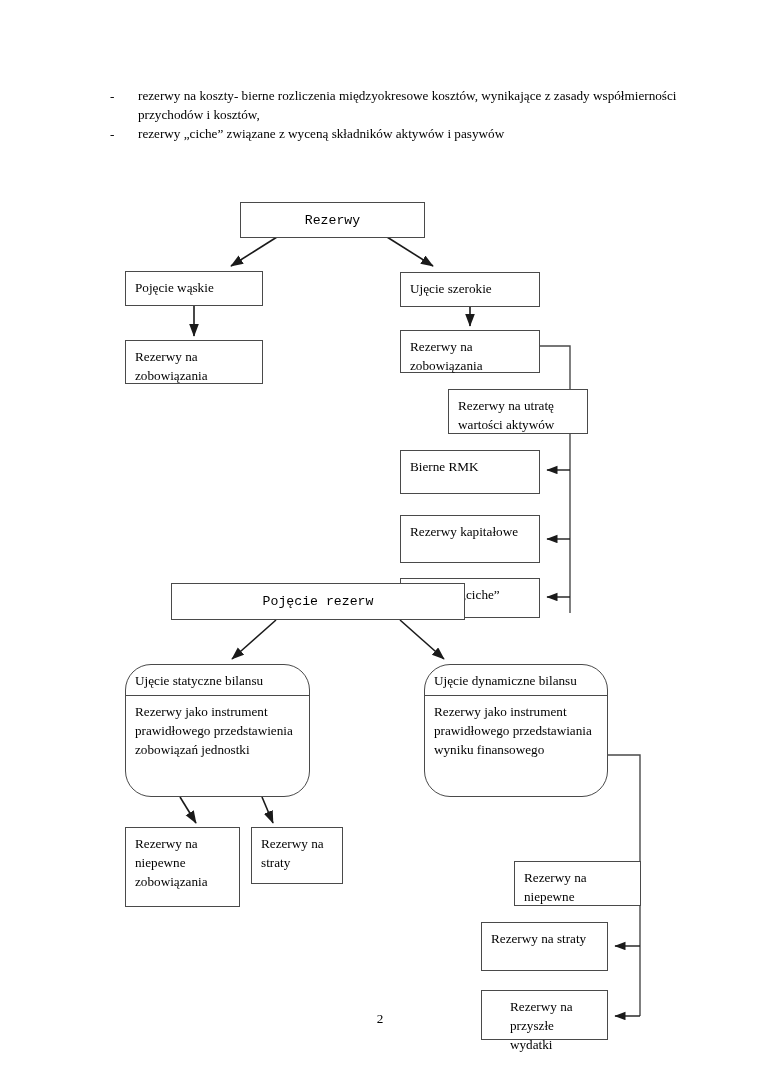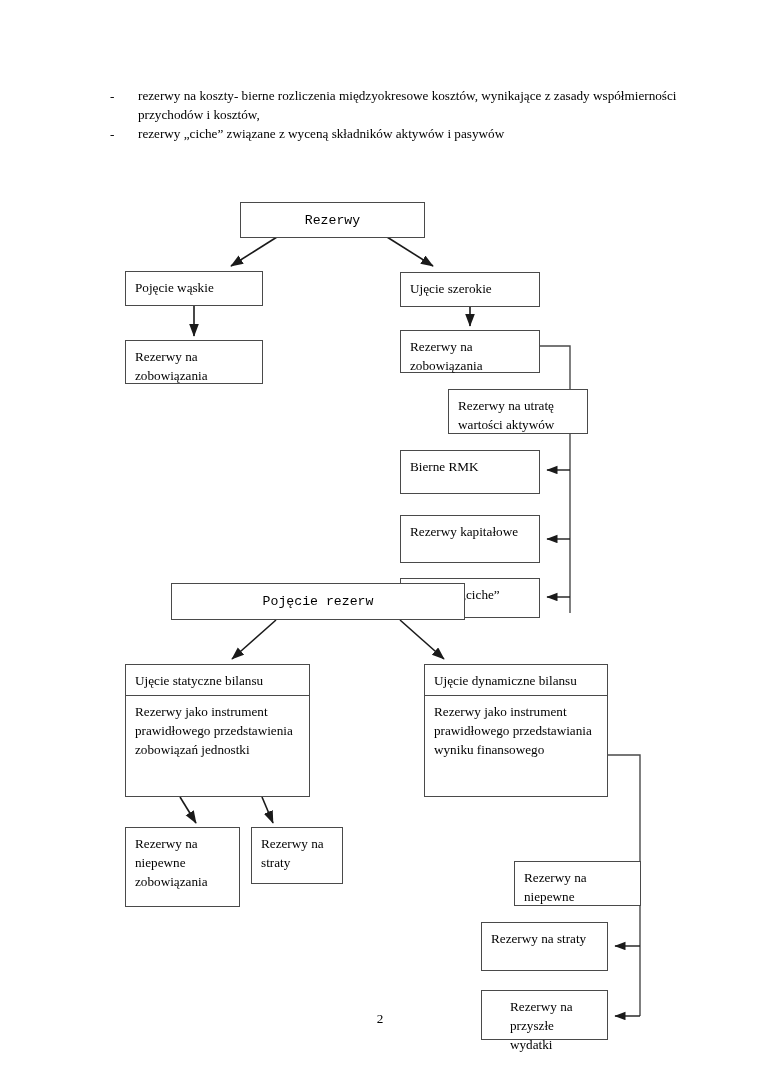--- a/index.html
+++ b/index.html
@@ -54,20 +54,21 @@
   .box.center {
     display: flex;
     align-items: center;
     justify-content: center;
     padding: 4px 16px;
     text-align: center;
     font-family: Liberation Mono, monospace;
   }
   .box.two-part {
     padding: 0;
+    border-radius: 26px;
   }
   .part-top {
     box-sizing: border-box;
     border-bottom: 1px solid #4a4a4a;
     padding: 6px 9px 5px 9px;
   }
   .part-bottom {
     box-sizing: border-box;
     padding: 6px 9px 5px 9px;
   }

